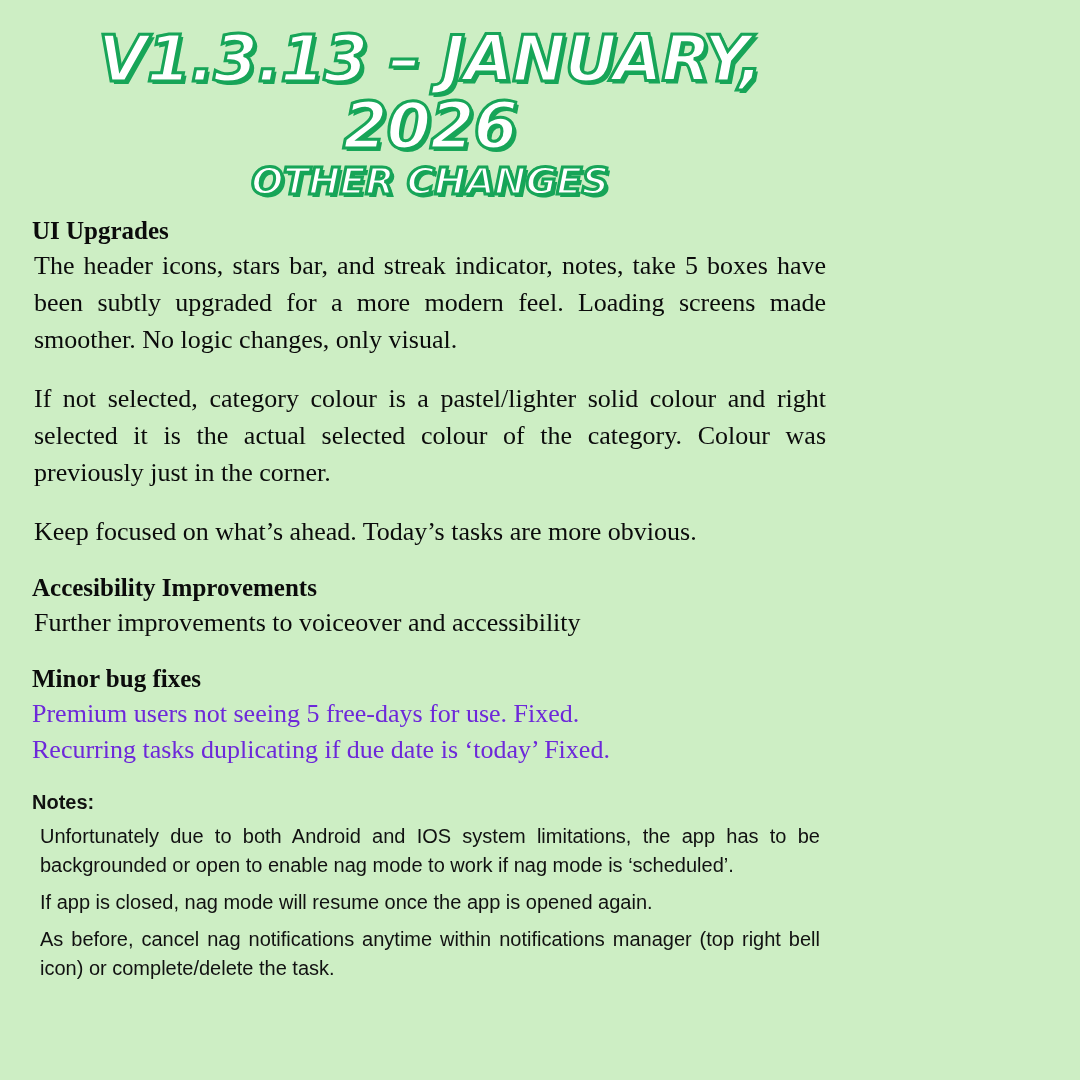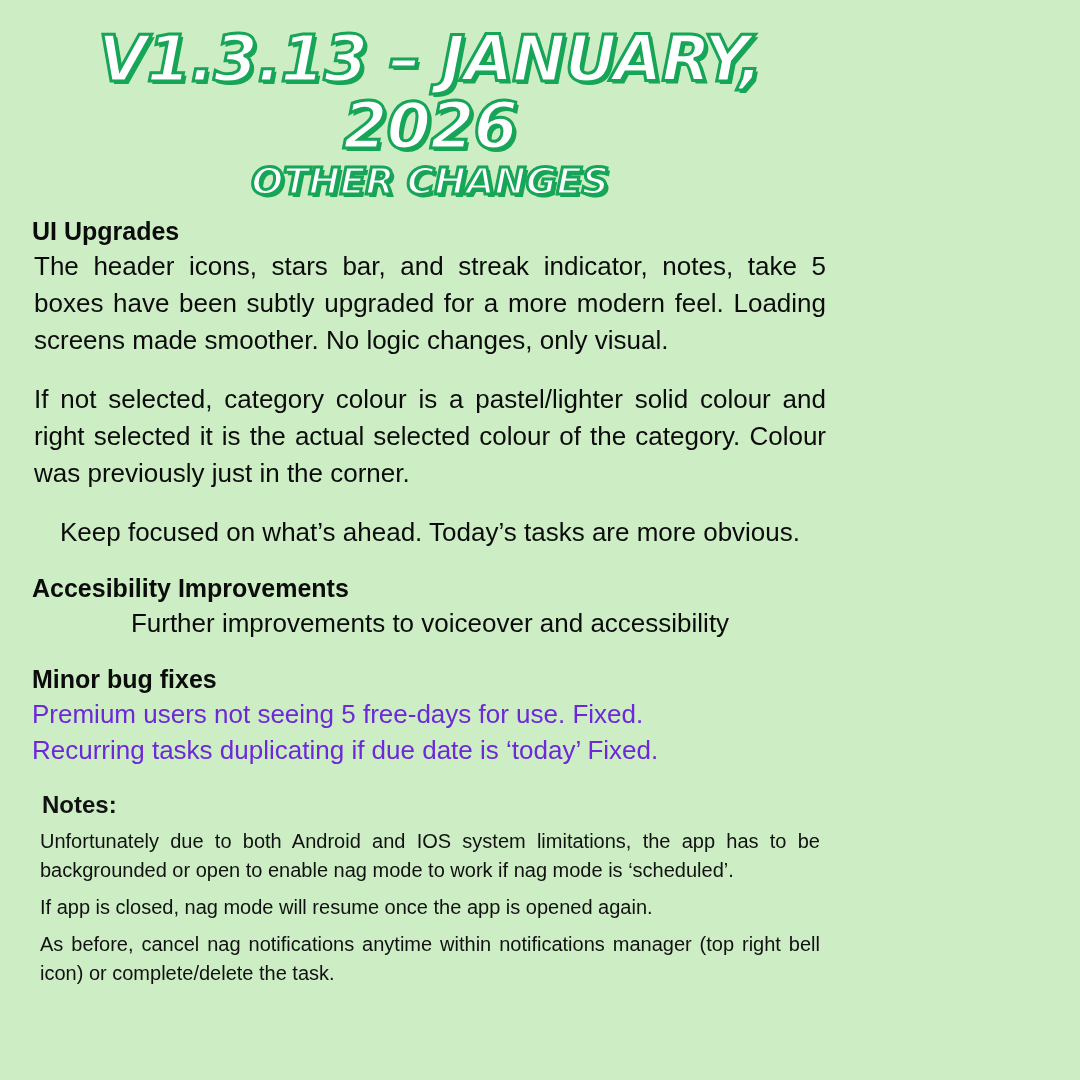--- a/index.html
+++ b/index.html
@@ -57,52 +57,53 @@
     margin: 2px 0 0 0;
     text-transform: uppercase;
   }
   
   .content {
     flex: 0 0 auto;
     padding: 0 2px;
   }
   .section {
     margin-bottom: 22px;
+    font-family: Liberation Serif, serif;
   }
   .section-heading {
     font-size: 25px;
     font-weight: bold;
     line-height: 1.2;
     margin: 0 0 2px 0;
     color: #0b0b0b;
   }
   .section-body {
     font-size: 26px;
     line-height: 1.42;
     text-align: justify;
     margin: 2px;
     color: #0b0b0b;
   }
   .section-body.noj {
-    text-align: center;
+    text-align: left;
   }
   .section-line {
     font-size: 26px;
     line-height: 1.42;
     margin: 0;
     color: #6d28d9;
   }
   
   .notes {
     margin-top: 6px;
   }
   .notes-title {
-    font-size: 24px;
+    font-size: 20px;
     font-weight: bold;
-    margin: 0 0 2px 10px;
+    margin: 0 0 2px 0;
   }
   .notes-line {
     font-size: 20px;
     line-height: 1.45;
     text-align: justify;
     margin: 8px;
   }
 </style>
 </head>
 <body>

